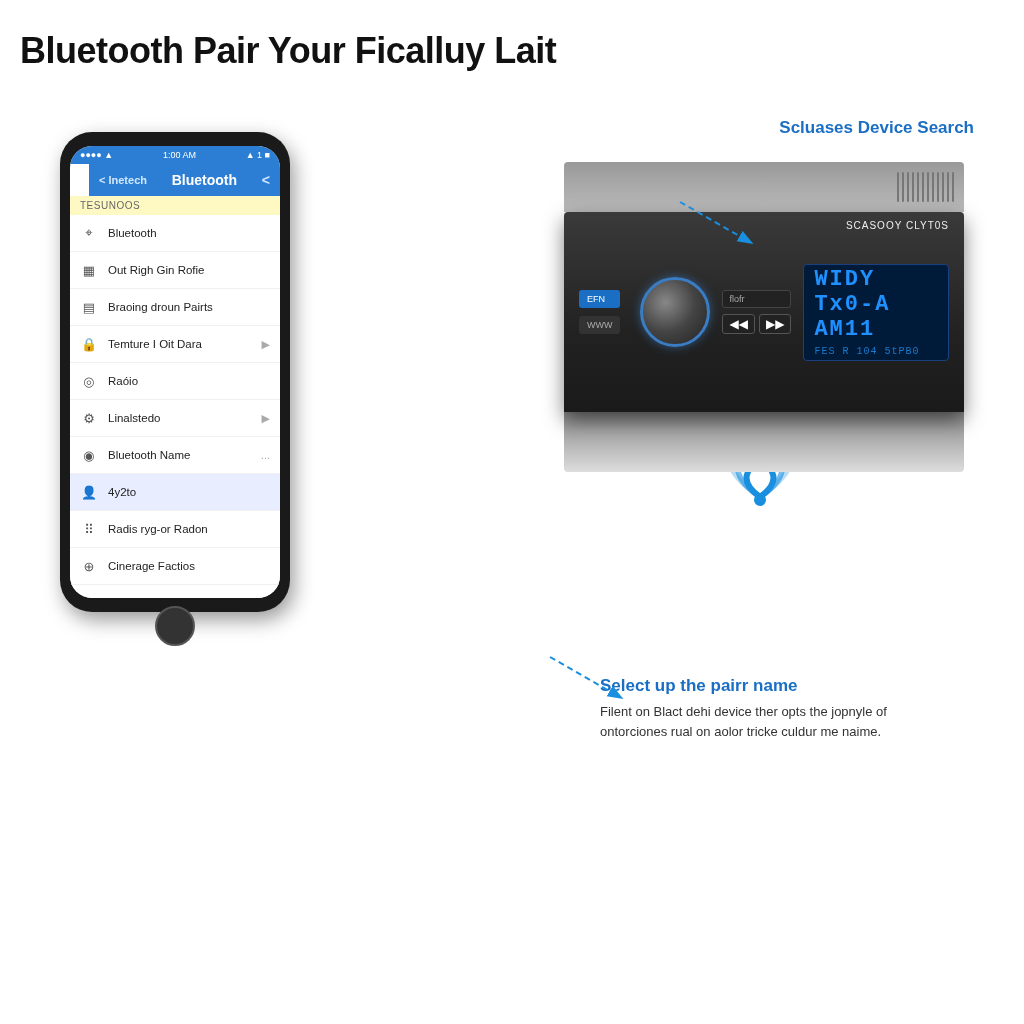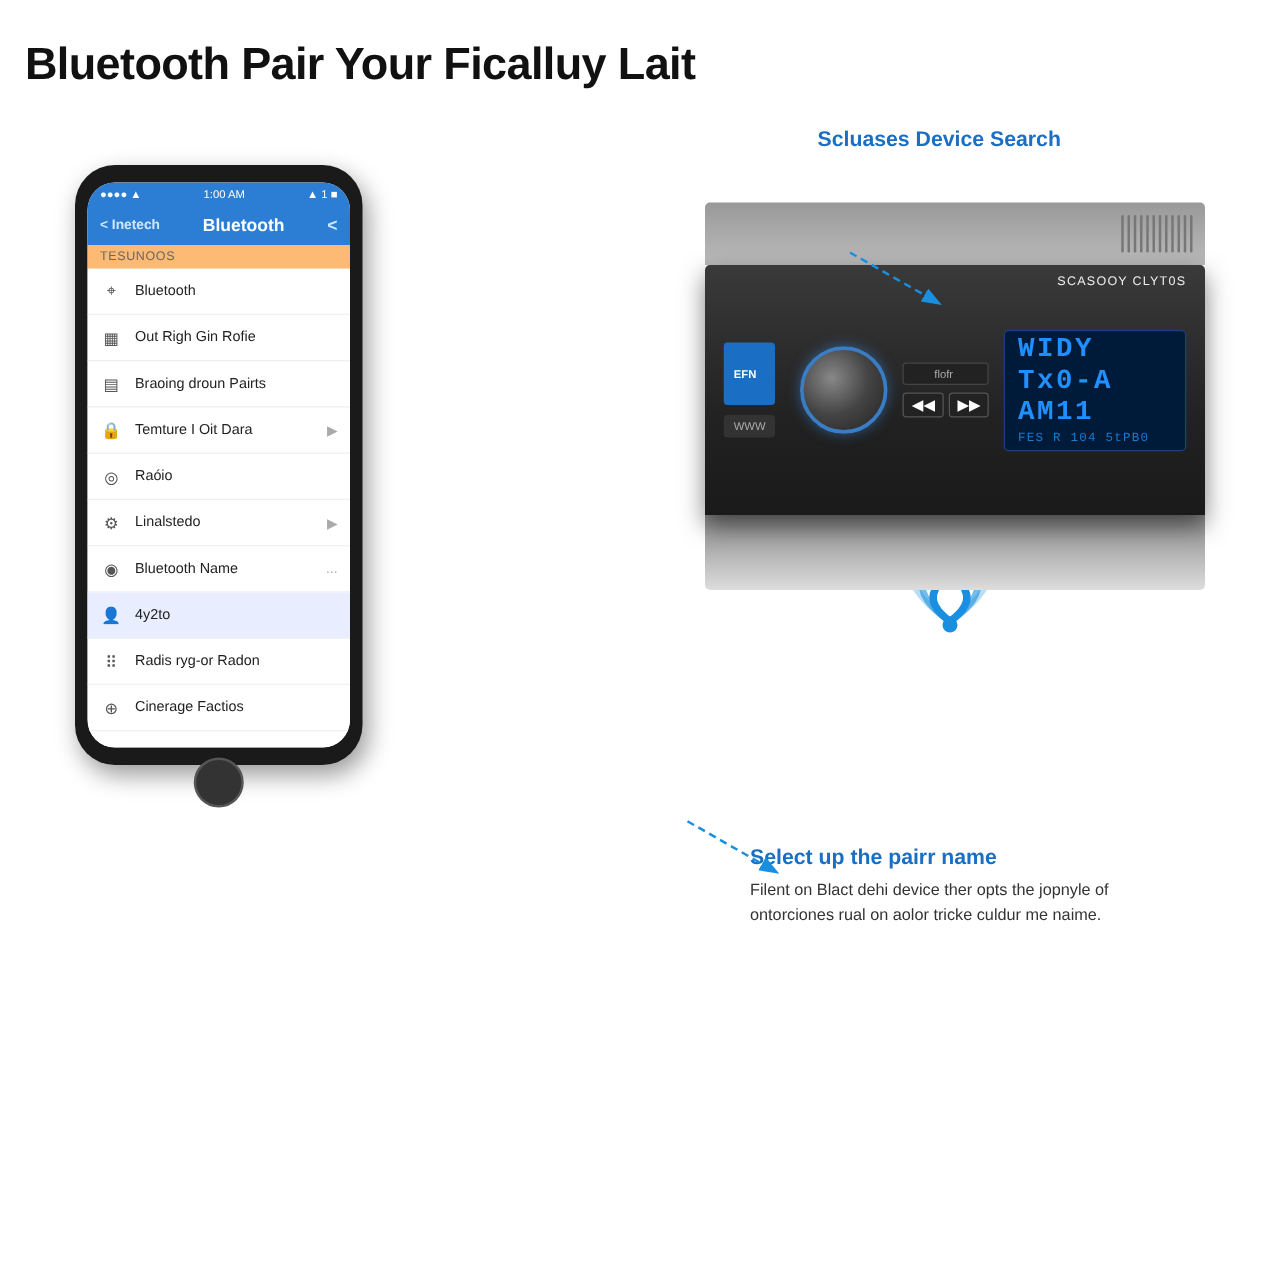--- a/index.html
+++ b/index.html
@@ -71,39 +71,40 @@
 
     .phone-nav-bar {
       background: #2c7ed4;
       color: white;
       font-size: 12px;
       font-weight: 600;
       padding: 8px 10px;
       display: flex;
       align-items: center;
       justify-content: space-between;
+      margin-left: 19px;
     }
 
     .phone-nav-bar .nav-back {
       font-size: 11px;
       color: #d0e8ff;
     }
 
     .phone-nav-bar .nav-title {
       font-size: 14px;
       font-weight: 700;
     }
 
     .phone-nav-bar .nav-forward {
       font-size: 14px;
       color: #d0e8ff;
     }
 
     .phone-section-header {
-      background: #fdba74;
+      background: #fef9c3;
       color: #666;
       font-size: 10px;
       padding: 4px 10px;
       text-transform: uppercase;
       letter-spacing: 0.5px;
     }
 
     .phone-menu-list {
       flex: 1;
       background: #fff;
@@ -149,23 +150,24 @@
       border-radius: 50%;
       background: #333;
       border: 2px solid #555;
       margin: 8px auto;
       display: block;
     }
 
     
     .annotation-top {
       position: absolute;
-      top: 0;
+      top: 16px;
       right: 10px;
       width: 320px;
+      text-align: right;
     }
 
     .annotation-bottom {
       position: absolute;
       bottom: 120px;
       left: 260px;
       width: 340px;
     }
 
     .annotation-title {
@@ -405,26 +407,26 @@
           <div class="vent-line"></div>
           <div class="vent-line"></div>
           <div class="vent-line"></div>
           <div class="vent-line"></div>
           <div class="vent-line"></div>
         </div>
       </div>
       <div class="radio-body">
         <span class="radio-brand">SCASOOY CLYT0S</span>
         <div style="display:flex; flex-direction:column; gap:8px; margin-right:8px;">
-          <div style="background:#1a6fc4; color:white; font-size:9px; padding:20px 8px; border-radius:3px; font-weight:700;">EFN</div>
+          <div style="background:#1a6fc4; color:white; font-size:9px; padding:4px 8px; border-radius:3px; font-weight:400;">EFN</div>
           <div style="background:#333; color:#aaa; font-size:9px; padding:4px 8px; border-radius:3px;">WWW</div>
         </div>
         <div class="radio-knob"></div>
         <div style="display:flex; flex-direction:column; gap:6px;">
-          <div style="background:#222; border:1px solid #444; color:#aaa; font-size:9px; padding:3px 24px; border-radius:3px;">flofr</div>
+          <div style="background:#222; border:1px solid #444; color:#aaa; font-size:9px; padding:3px 6px; border-radius:3px;">flofr</div>
           <div style="display:flex; gap:4px;">
             <div style="background:#222; border:1px solid #555; color:white; font-size:12px; padding:2px 6px; border-radius:3px;">◀◀</div>
             <div style="background:#222; border:1px solid #555; color:white; font-size:12px; padding:2px 6px; border-radius:3px;">▶▶</div>
           </div>
         </div>
         <div class="radio-display">
           <div class="radio-display-text">WIDY  Tx0-A  AM11</div>
           <div class="radio-display-sub">FES  R  104  5tPB0</div>
         </div>
       </div>

